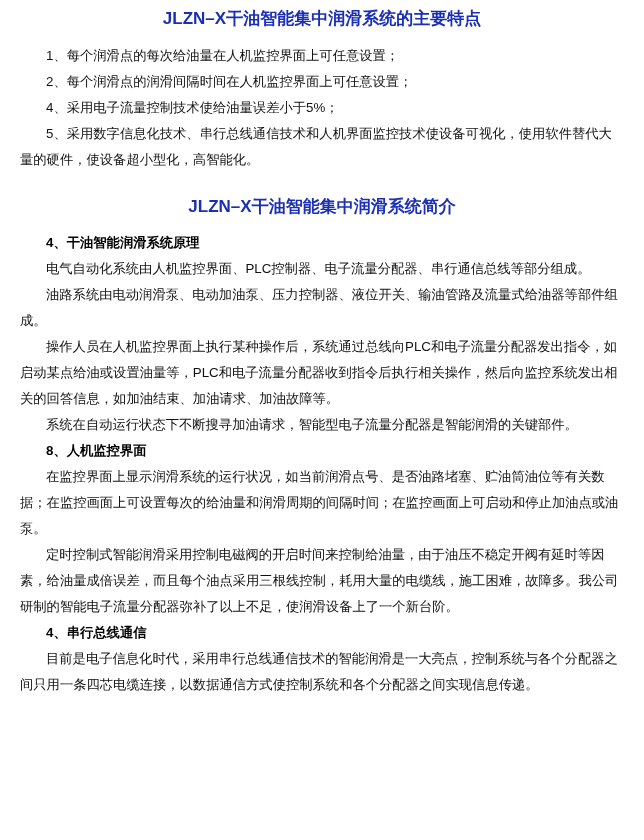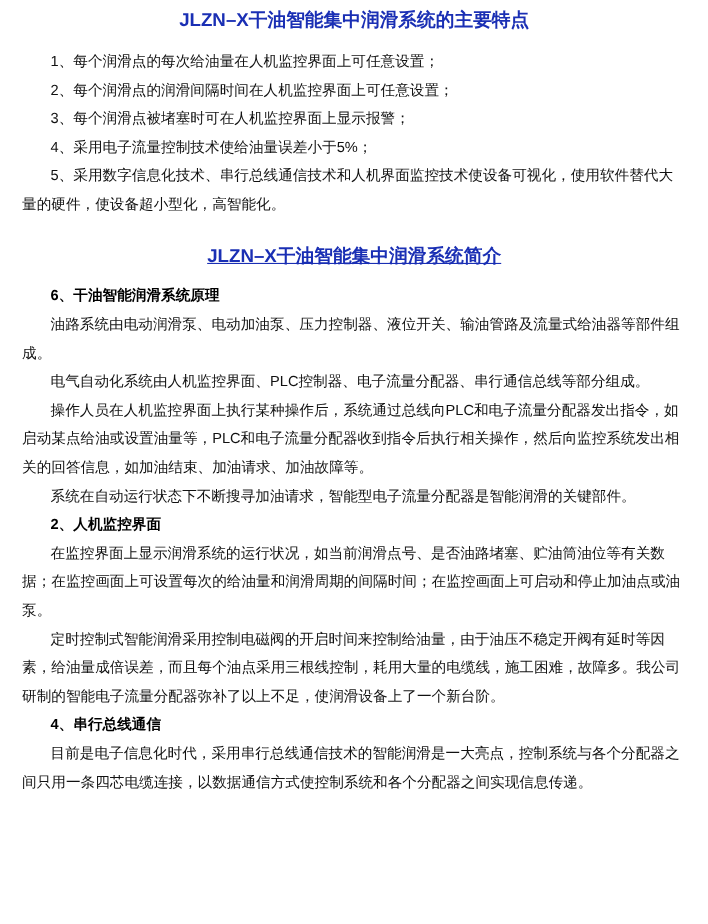--- a/index.html
+++ b/index.html
@@ -27,21 +27,20 @@
     color: #1a2fb4;
     font-size: 17px;
     letter-spacing: 0px;
     margin: 0;
   }
   .title-1 {
     padding-top: 7px;
   }
   .title-2 {
     padding-top: 22px;
-    text-decoration: underline;
   }
   .body-text {
     font-size: 13.3px;
     line-height: 26px;
     color: #111111;
     margin: 0;
   }
   .list-block {
     margin-top: 13px;
   }
@@ -65,37 +64,36 @@
 </head>
 <body>
 
 <div class="page">
 
   <h1 class="title title-1">JLZN–X干油智能集中润滑系统的主要特点</h1>
 
   <div class="block list-block">
     <p class="body-text indent">1、每个润滑点的每次给油量在人机监控界面上可任意设置；</p>
     <p class="body-text indent">2、每个润滑点的润滑间隔时间在人机监控界面上可任意设置；</p>
-    <p class="body-text indent">3、每个润滑点被堵塞时可在人机监控界面上显示报警；</p>
     <p class="body-text indent">4、采用电子流量控制技术使给油量误差小于5%；</p>
     <p class="body-text indent">5、采用数字信息化技术、串行总线通信技术和人机界面监控技术使设备可视化，使用软件替代大量的硬件，使设备超小型化，高智能化。</p>
   </div>
 
   <h1 class="title title-2">JLZN–X干油智能集中润滑系统简介</h1>
 
   <div class="block">
 
     <div class="gap-md"></div>
-    <p class="section-head">6、干油智能润滑系统原理</p>
+    <p class="section-head">4、干油智能润滑系统原理</p>
+    <p class="body-text indent">电气自动化系统由人机监控界面、PLC控制器、电子流量分配器、串行通信总线等部分组成。</p>
     <p class="body-text indent">油路系统由电动润滑泵、电动加油泵、压力控制器、液位开关、输油管路及流量式给油器等部件组成。</p>
-    <p class="body-text indent">电气自动化系统由人机监控界面、PLC控制器、电子流量分配器、串行通信总线等部分组成。</p>
     <p class="body-text indent">操作人员在人机监控界面上执行某种操作后，系统通过总线向PLC和电子流量分配器发出指令，如启动某点给油或设置油量等，PLC和电子流量分配器收到指令后执行相关操作，然后向监控系统发出相关的回答信息，如加油结束、加油请求、加油故障等。</p>
     <p class="body-text indent">系统在自动运行状态下不断搜寻加油请求，智能型电子流量分配器是智能润滑的关键部件。</p>
 
-    <p class="section-head">2、人机监控界面</p>
+    <p class="section-head">8、人机监控界面</p>
     <p class="body-text indent">在监控界面上显示润滑系统的运行状况，如当前润滑点号、是否油路堵塞、贮油筒油位等有关数据；在监控画面上可设置每次的给油量和润滑周期的间隔时间；在监控画面上可启动和停止加油点或油泵。</p>
 
     <p class="body-text indent">定时控制式智能润滑采用控制电磁阀的开启时间来控制给油量，由于油压不稳定开阀有延时等因素，给油量成倍误差，而且每个油点采用三根线控制，耗用大量的电缆线，施工困难，故障多。我公司研制的智能电子流量分配器弥补了以上不足，使润滑设备上了一个新台阶。</p>
 
     <p class="section-head">4、串行总线通信</p>
     <p class="body-text indent">目前是电子信息化时代，采用串行总线通信技术的智能润滑是一大亮点，控制系统与各个分配器之间只用一条四芯电缆连接，以数据通信方式使控制系统和各个分配器之间实现信息传递。</p>
 
   </div>
 
 </div>

